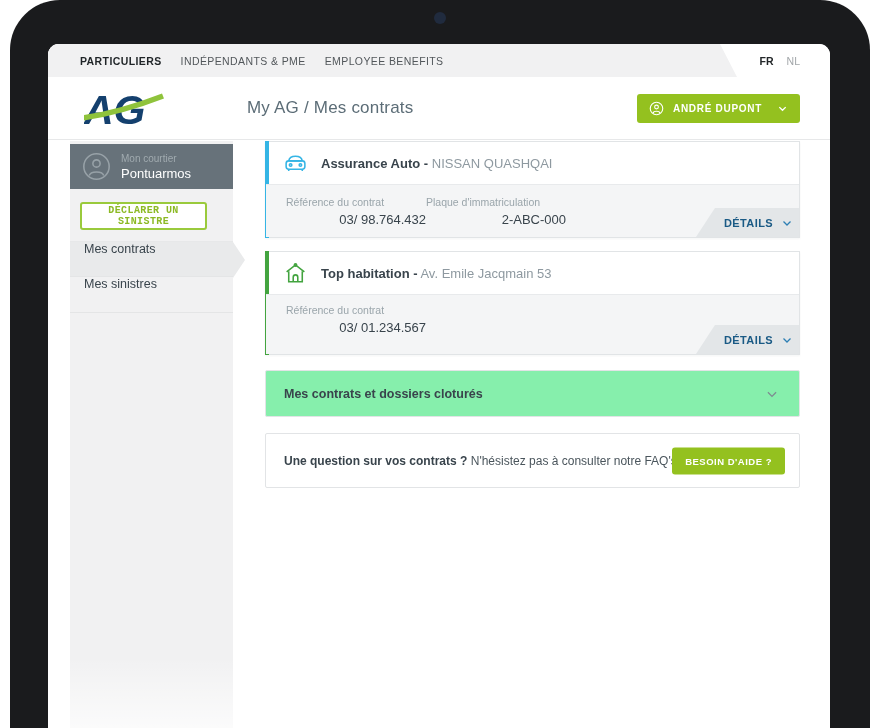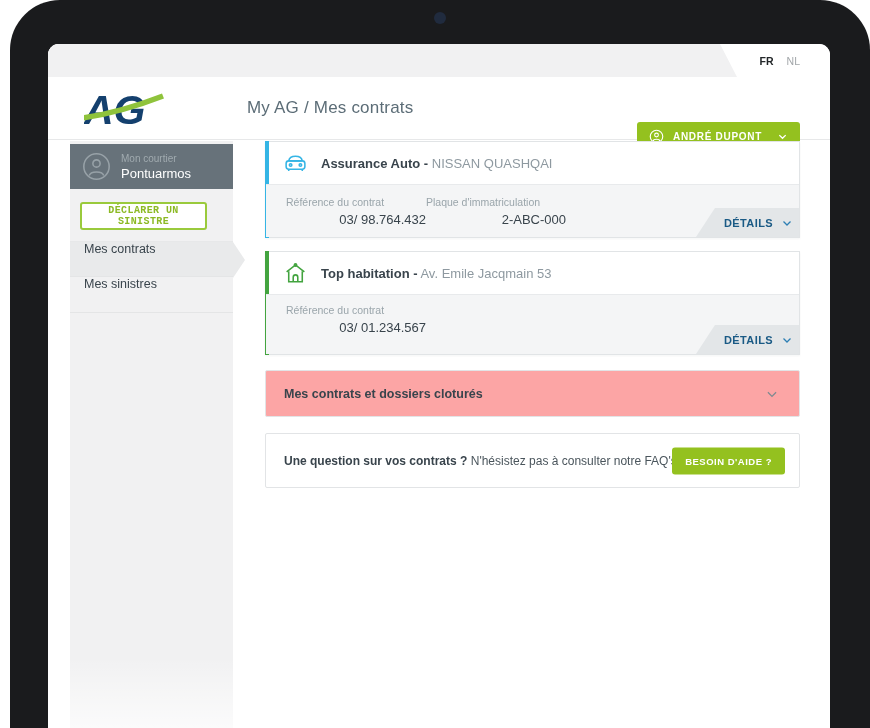--- a/index.html
+++ b/index.html
@@ -34,21 +34,21 @@
   
   .header { position:relative; height:63px; background:#fff;
             border-bottom:1px solid #e7e8e9; }
   .logo { position:absolute; left:36px; top:10px; cursor:pointer; }
   .page-title { position:absolute; left:199px; top:50%; transform:translateY(-50%);
                 font-size:17px; color:#5c6d77; letter-spacing:.2px; }
   .user-btn { position:absolute; right:30px; top:17px; height:29px;
               background:#94c11f; border:none; border-radius:3px; color:#fff;
               display:flex; align-items:center; gap:9px; padding:0 12px;
               font-size:10px; font-weight:bold; letter-spacing:.7px;
-              font-family:inherit; cursor:pointer;margin-top:28px; }
+              font-family:inherit; cursor:pointer; }
 
   
   .content { position:absolute; left:0; top:97px; right:0; bottom:0; }
 
   
   .sidebar { position:absolute; left:22px; top:0; width:163px; bottom:0;
              background:#f1f1f2; }
   .broker { margin-top:3px; height:45px; background:#67727a; display:flex;
             align-items:center; gap:10px; padding-left:12px; }
   .broker-texts { display:flex; flex-direction:column; gap:2px; }
@@ -87,21 +87,21 @@
   .field { min-width:140px; }
   .field-label { font-size:10.5px; color:#9aa5ab; }
   .field-value { font-size:13px; color:#39444c; margin-top:4px;text-align:right; }
   .details-tab { position:absolute; right:0; bottom:0; height:29px;
                  display:flex; align-items:center; gap:8px; padding:0 6px 0 28px;
                  background:#e3e6e8; border:none; font-family:inherit;
                  clip-path:polygon(19px 0, 100% 0, 100% 100%, 0 100%);
                  color:#1a5a85; font-size:11px; font-weight:bold;
                  letter-spacing:.4px; cursor:pointer; }
 
-  .closed-card { margin-top:15px; height:47px; background:#fca5a5;
+  .closed-card { margin-top:15px; height:47px; background:#86efac;
                  border:1px solid #e2e4e6; border-radius:2px; display:flex;
                  align-items:center; justify-content:space-between;
                  padding:0 20px 0 18px; cursor:pointer; }
   .closed-label { font-size:12.5px; font-weight:bold; color:#39444c; }
 
   .faq-card { position:relative; margin-top:16px; height:55px; background:#fff;
               border:1px solid #e2e4e6; border-radius:2px; display:flex;
               align-items:center; padding-left:18px; }
   .faq-text { font-size:12px; color:#4a555c; }
   .faq-text .q-bold { font-weight:bold; color:#39444c; }
@@ -120,20 +120,25 @@
 <body>
 
 <div class="stage">
   <div class="tablet">
     <div class="camera"></div>
 
     <div class="screen">
 
       <div class="utilitybar">
         <div class="utility-gray"></div>
+        <div class="nav">
+          <span class="nav-item active">PARTICULIERS</span>
+          <span class="nav-item">INDÉPENDANTS &amp; PME</span>
+          <span class="nav-item">EMPLOYEE BENEFITS</span>
+        </div>
         <div class="langs">
           <span class="lang active">FR</span>
           <span class="lang">NL</span>
         </div>
       </div>
 
       <div class="header">
         <div class="logo">
           <svg width="80" height="46" viewBox="0 0 80 46">
             <text x="0" y="37" font-family="Liberation Sans, sans-serif" font-size="41" font-weight="bold" font-style="italic" fill="#14406e">AG</text>

